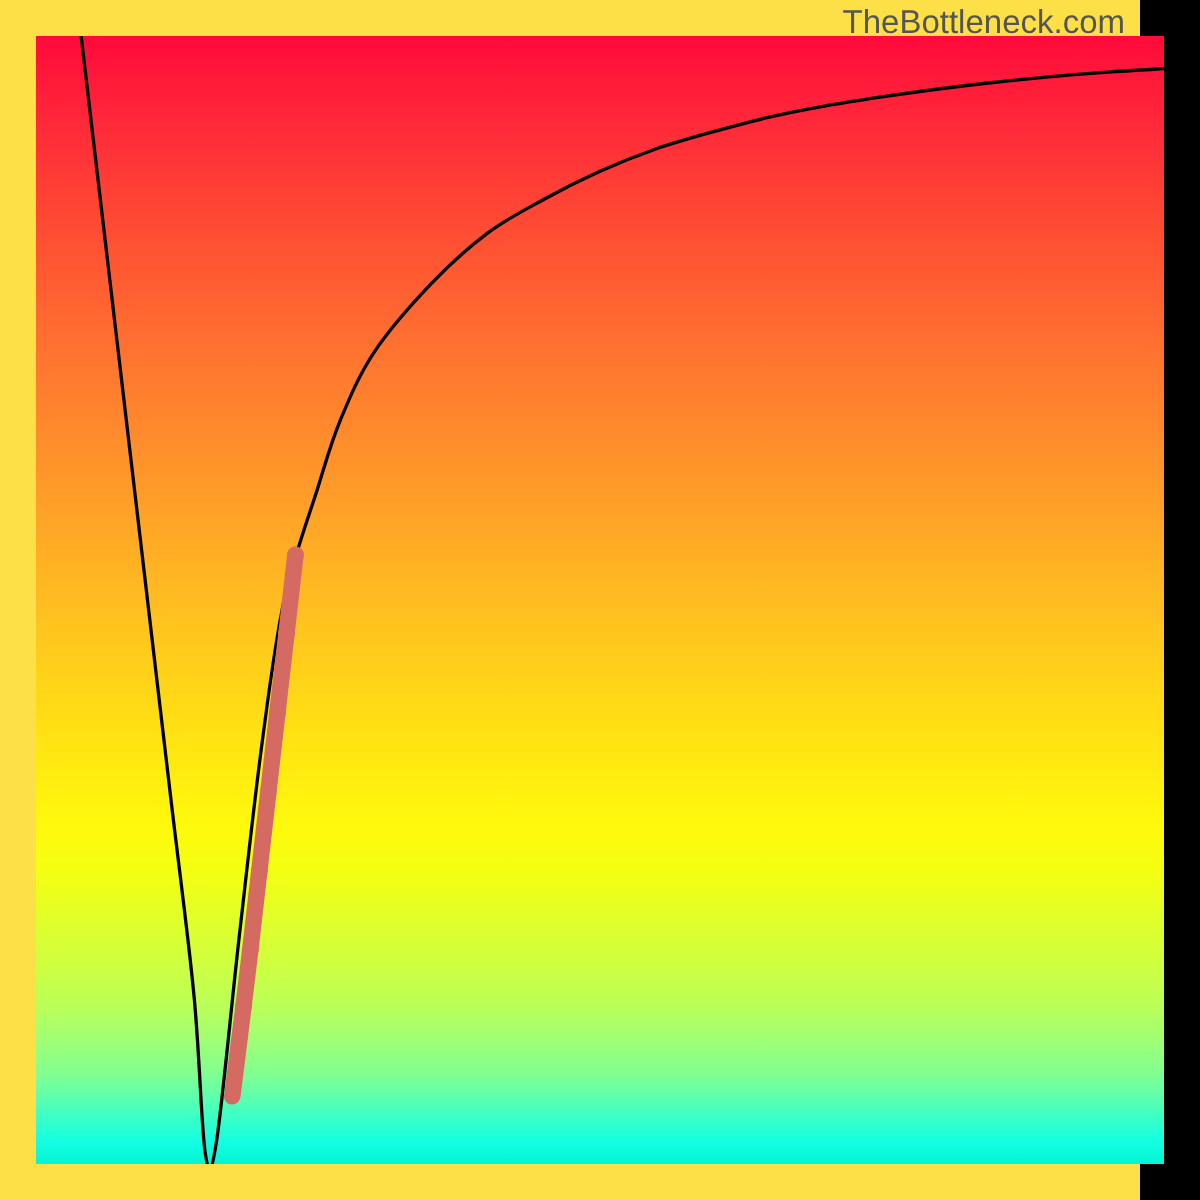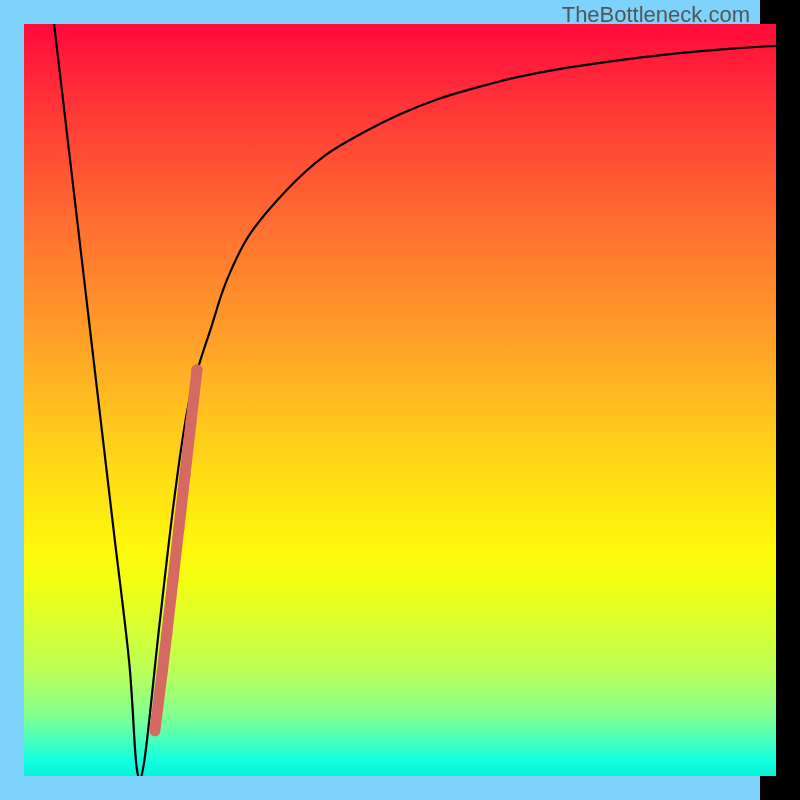--- a/index.html
+++ b/index.html
@@ -8,21 +8,21 @@
     width: 800px;
     height: 800px;
     overflow: hidden;
     background: #000;
     font-family: Arial, Helvetica, sans-serif;
   }
   .frame {
     position: relative;
     width: 760px;
     height: 800px;
-    background: #7dd3fc;
+    background: #fde047;
   }
   .plot {
     position: absolute;
     left: 24px;
     top: 24px;
     width: 752px;
     height: 752px;
     
     background: linear-gradient(to bottom,
       #ff0a3a 0%,

